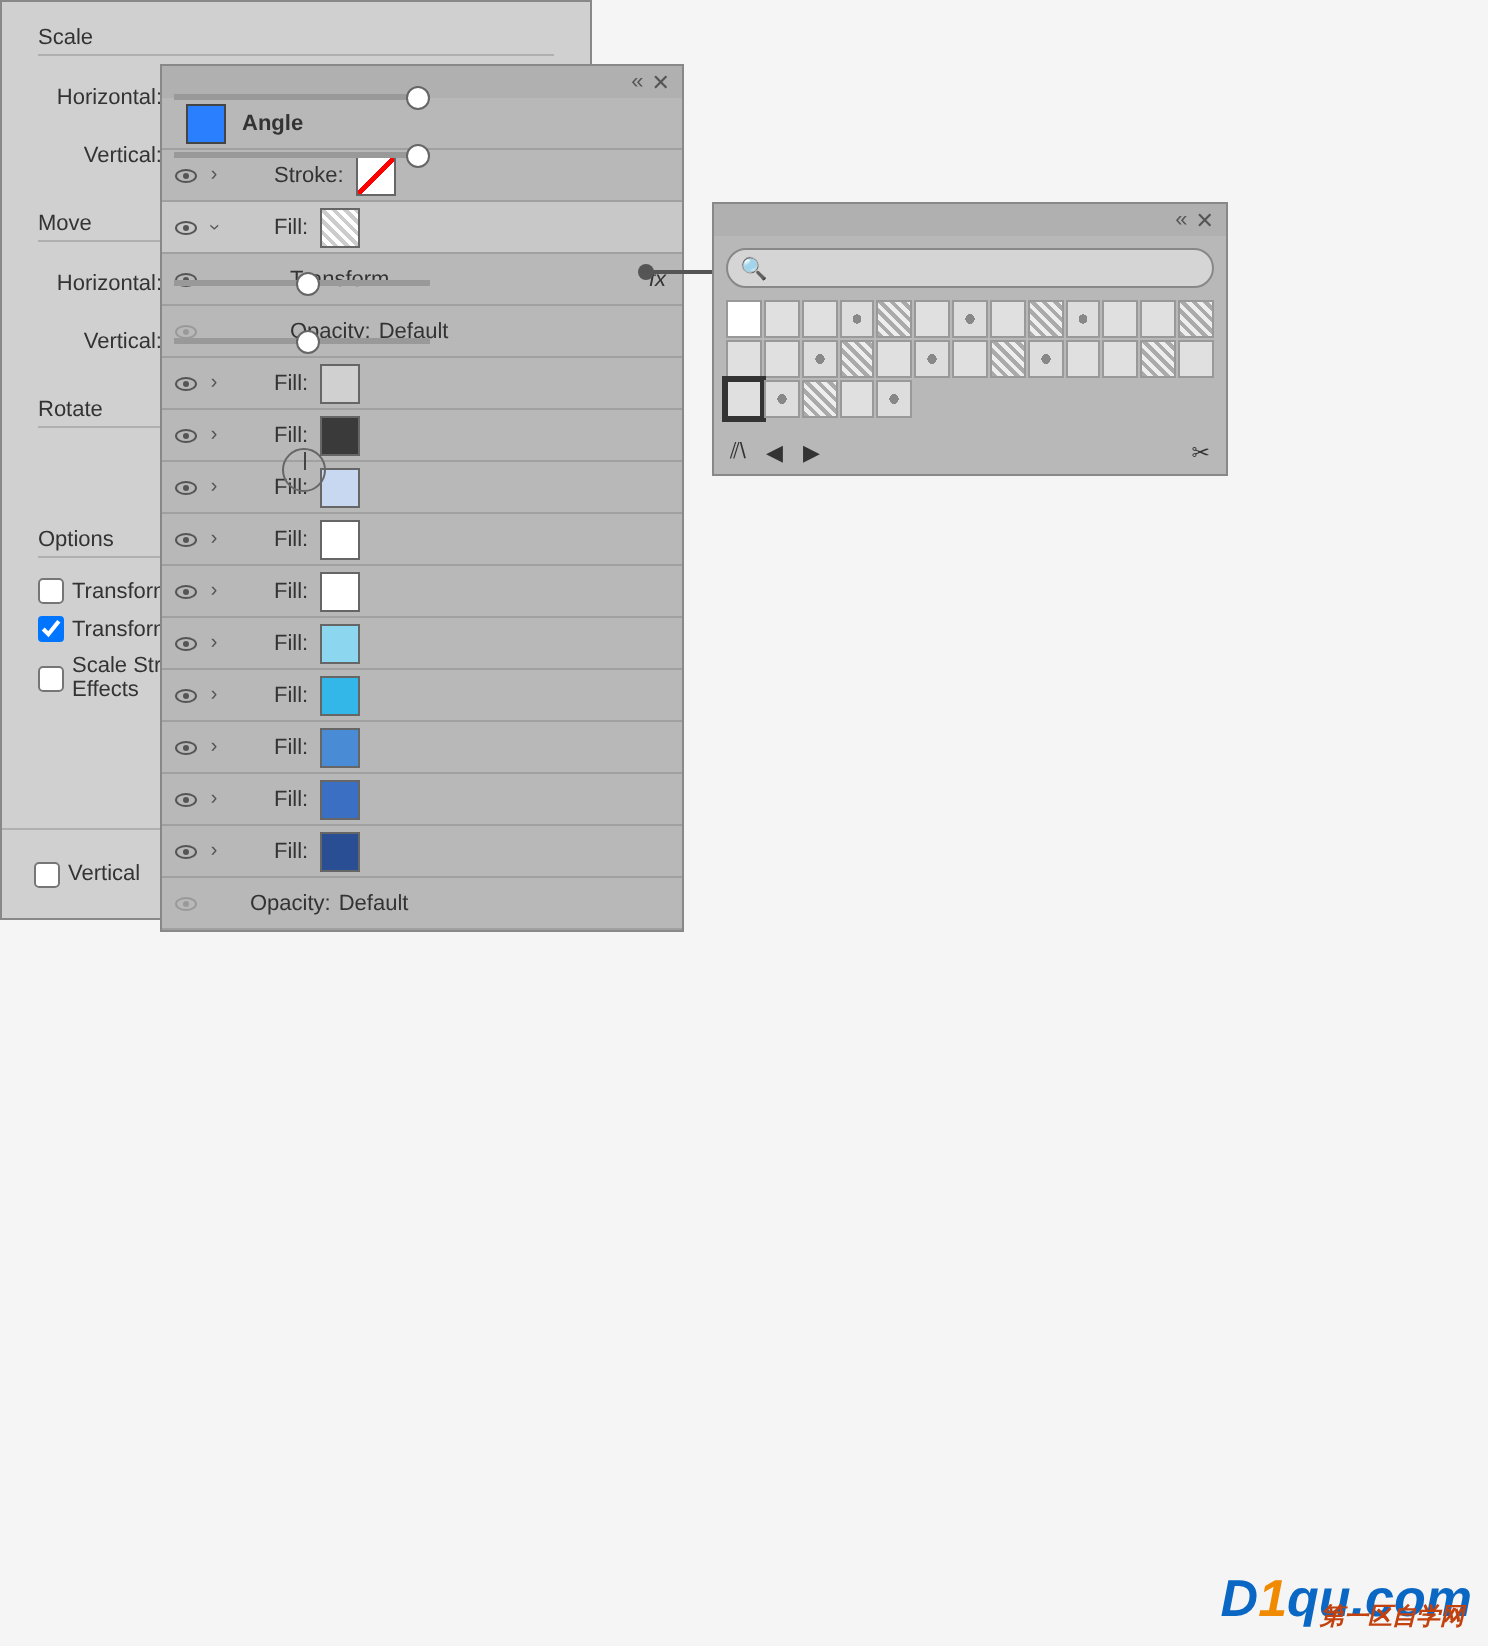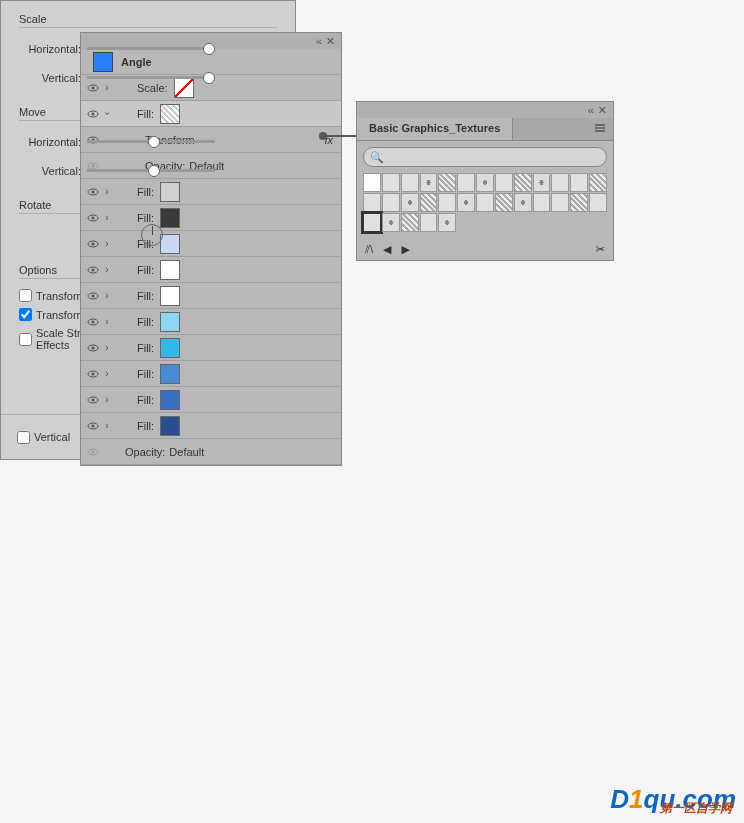--- a/index.html
+++ b/index.html
@@ -74,21 +74,21 @@
       <b>Angle</b>
     </div>
     <div class="app-row">
       <div class="eye">
           <svg viewBox="0 0 14 14">
             <ellipse cx="7" cy="7" rx="5" ry="3" fill="none" stroke="#555"></ellipse>
             <circle cx="7" cy="7" r="1.5" fill="#555"></circle>
           </svg>
         </div>
       <div class="expand">›</div>
-      <span class="label indent1">Scale:</span>
+      <span class="label indent1">Stroke:</span>
       <span class="swatch none-stroke"></span>
     </div>
     <div class="app-row" style="background:#c8c8c8">
       <div class="eye">
           <svg viewBox="0 0 14 14">
             <ellipse cx="7" cy="7" rx="5" ry="3" fill="none" stroke="#555"></ellipse>
             <circle cx="7" cy="7" r="1.5" fill="#555"></circle>
           </svg>
         </div>
       <div class="expand" style="transform:rotate(90deg)">›</div>
@@ -241,26 +241,20 @@
 </div>
 
 <div class="connector"></div>
 <div class="conn-dot" style="left:319px;top:132px"></div>
 <div class="conn-dot" style="left:373px;top:132px"></div>
 
 <div id="textures" class="panel">
   <div class="close-bar">
     <span>«</span>
     <span>✕</span>
-  </div>
-  <div class="panel-header">
-    <div class="panel-tab">Basic Graphics_Textures</div>
-    <div class="flyout"><svg viewBox="0 0 14 14">
-          <path d="M2 4h10M2 7h10M2 10h10" stroke="#555" stroke-width="1.5"></path>
-        </svg></div>
   </div>
   <div class="tex-search">
     <span>🔍</span>
     <input type="text" style="border: none; background: transparent; outline: none; flex: 1 1 0%;" placeholder="">
   </div>
   <div class="tex-grid" id="tex-grid">
       <div class="tex-sw" style="background: rgb(255, 255, 255);"></div>
       <div class="tex-sw" style="background: rgb(224, 224, 224);"></div>
       <div class="tex-sw" style="background: rgb(224, 224, 224);"></div>
       <div class="tex-sw" style="background: radial-gradient(rgb(136, 136, 136) 20%, rgb(221, 221, 221) 20%);"></div>

